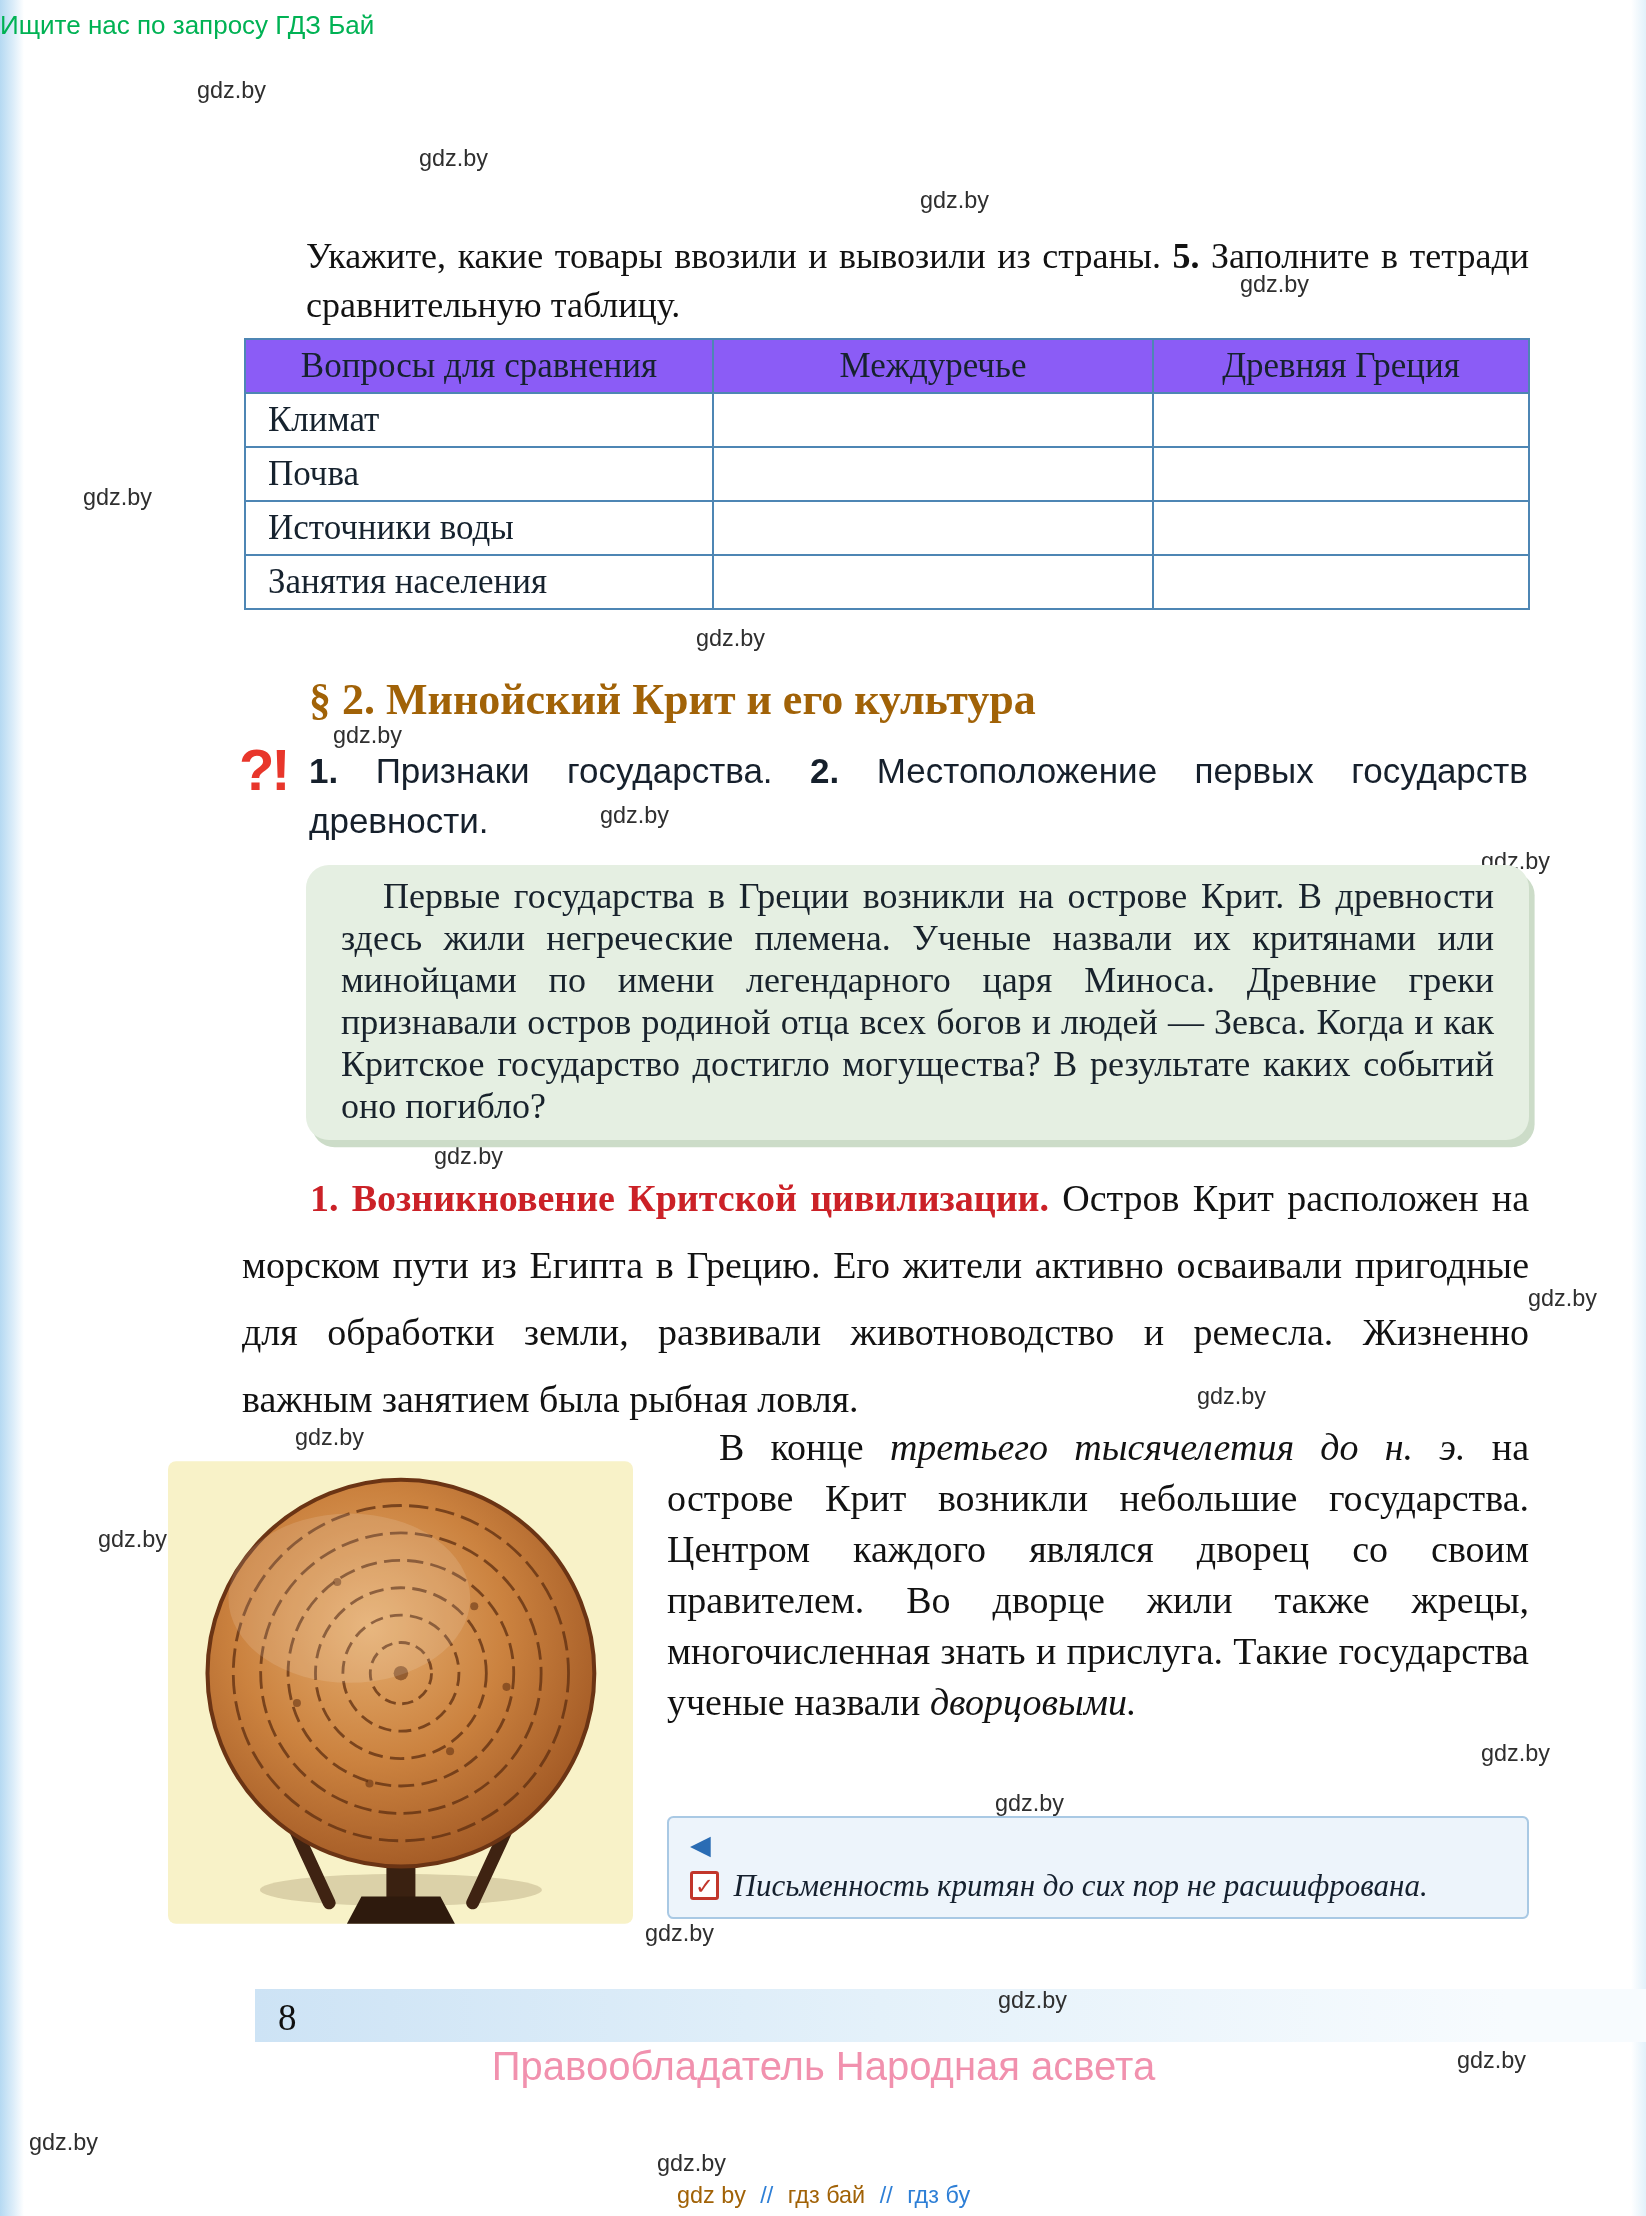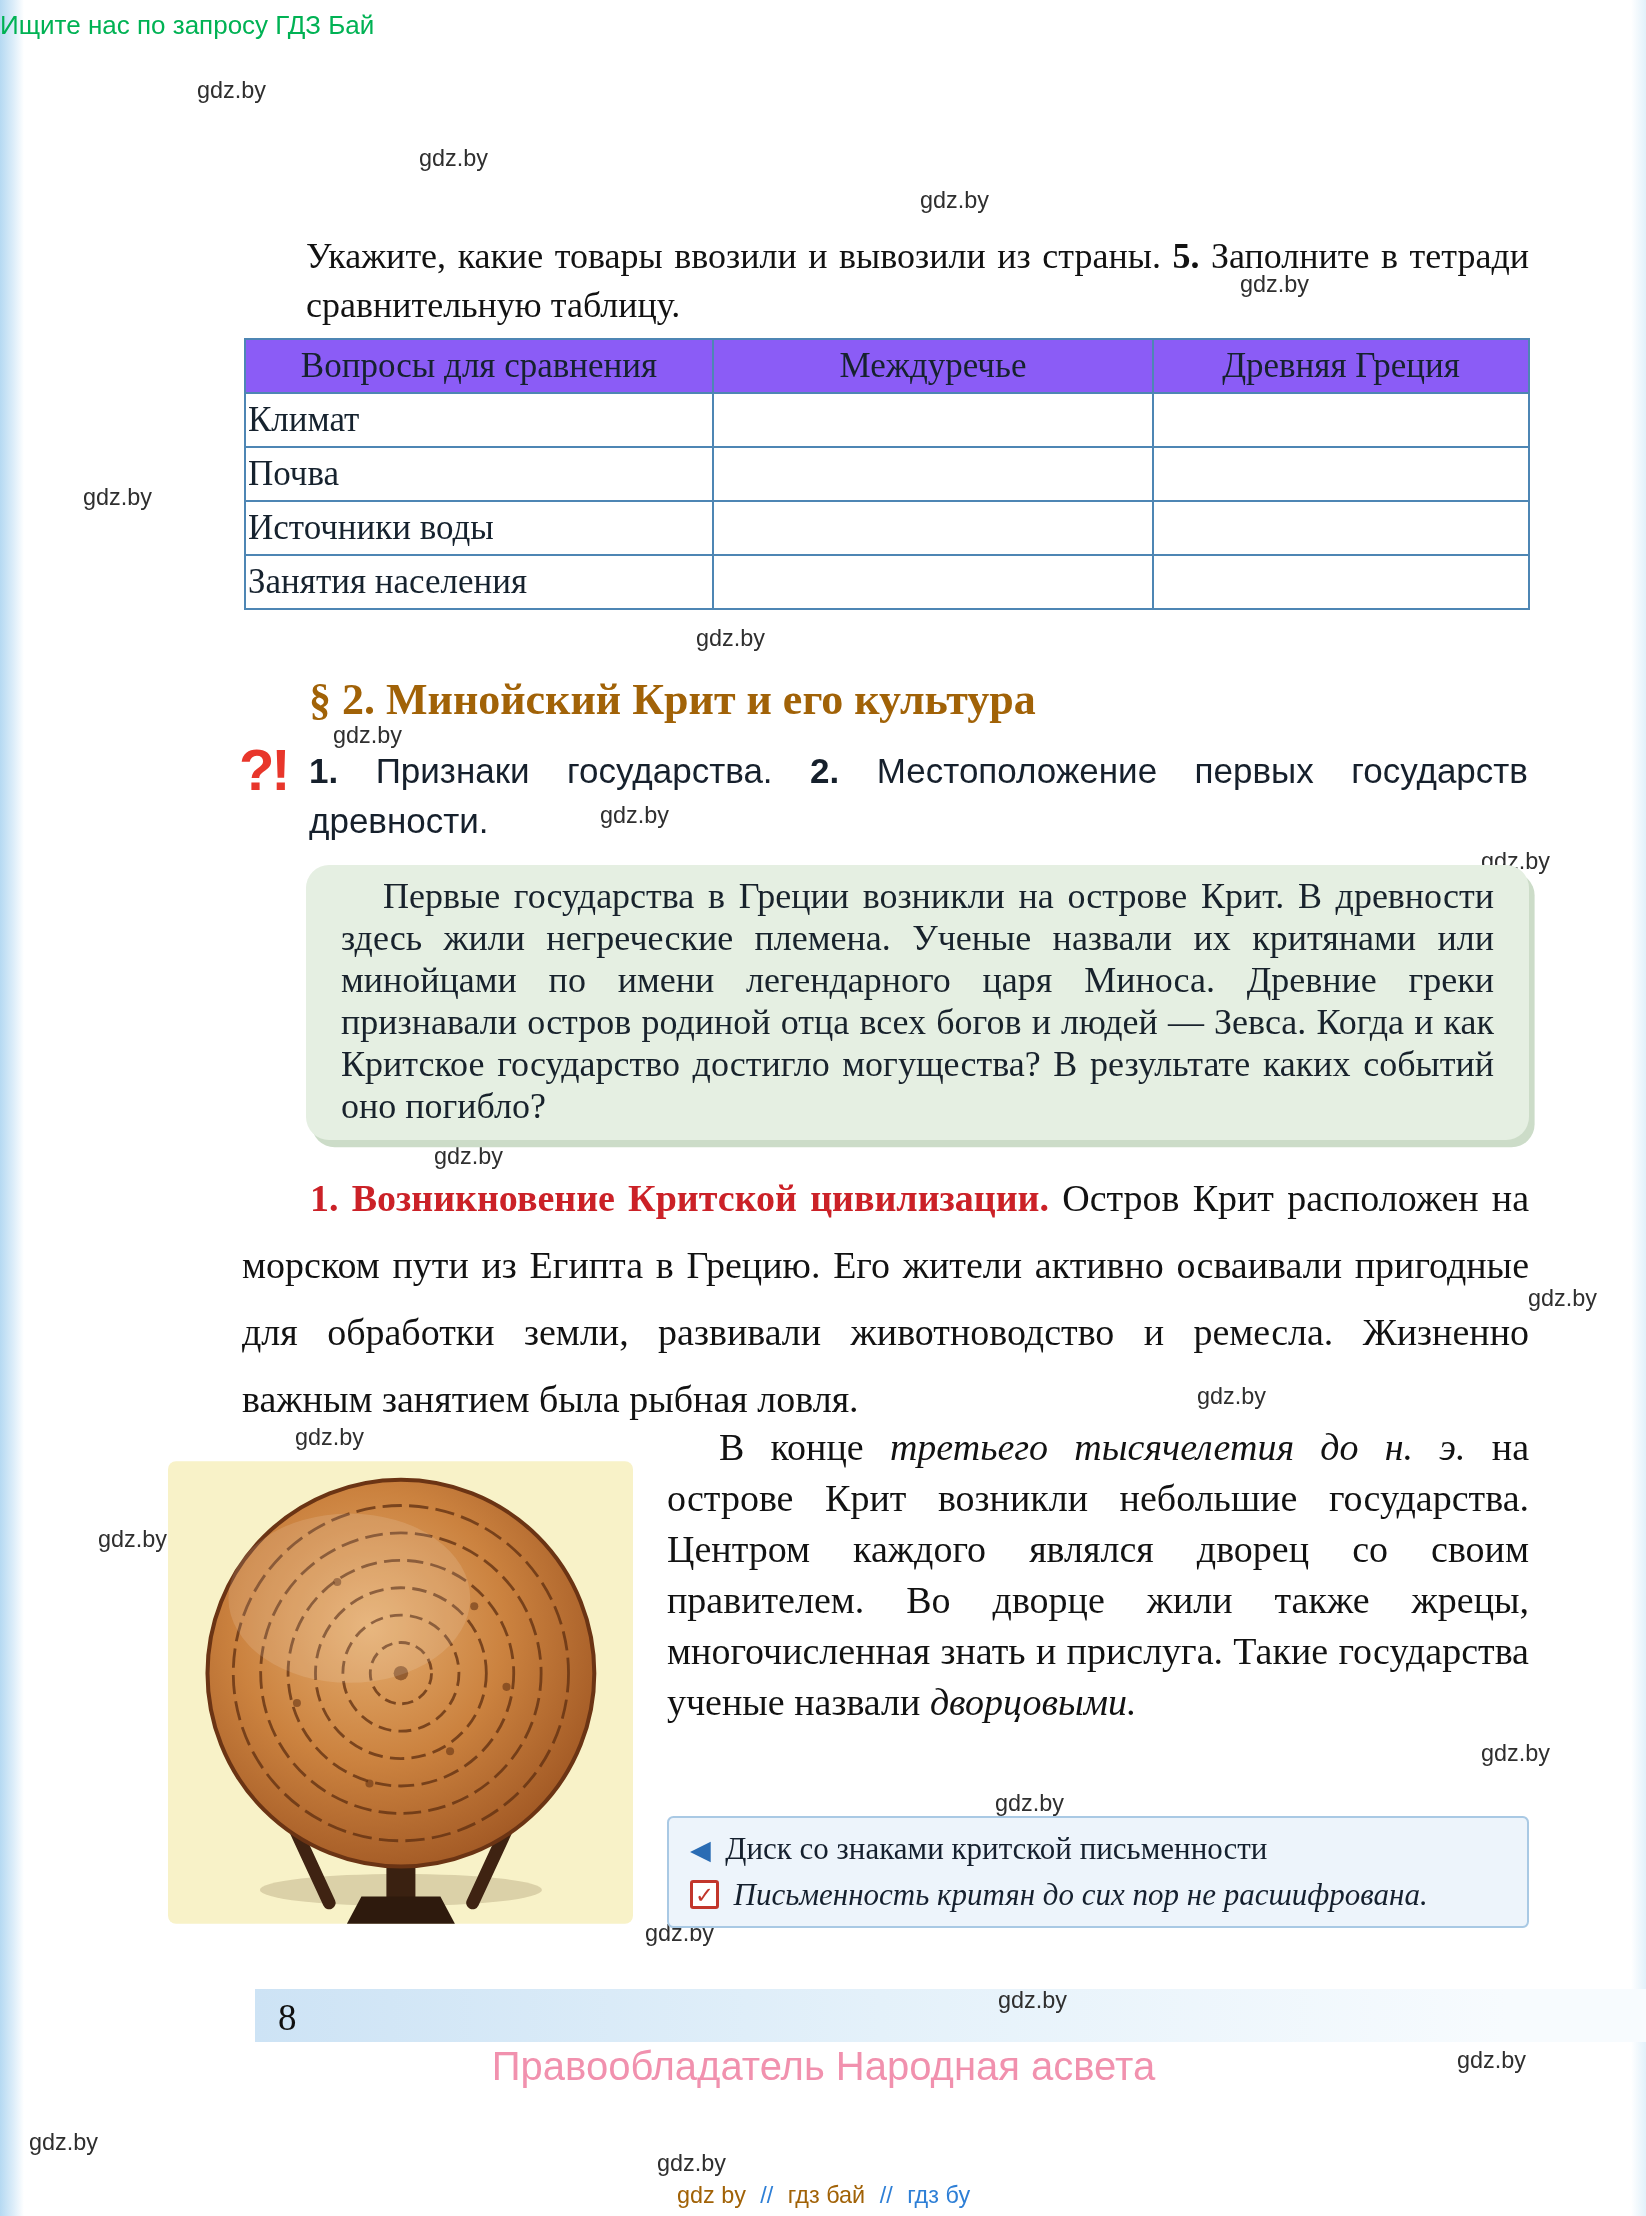--- a/index.html
+++ b/index.html
@@ -19,21 +19,21 @@
 
   .wm{position:absolute;font-family:"Liberation Sans","DejaVu Sans",sans-serif;
     font-size:23.4px;color:#2f2f2f;white-space:nowrap}
 
   .task{position:absolute;left:306px;top:232px;width:1223px;font-size:36px;line-height:49px;text-align:justify}
 
   .cmp{position:absolute;left:244px;top:338px;width:1285px;border-collapse:collapse;table-layout:fixed}
   .cmp th,.cmp td{border:2.4px solid #4e86b4;height:54px;font-size:35px;color:#16222e;
     font-weight:normal;background:#ffffff;vertical-align:middle}
   .cmp th{background:#8b5cf6;text-align:center}
-  .cmp td.lbl{text-align:left;padding-left:2px}
+  .cmp td.lbl{text-align:left;padding-left:22px}
 
   .sec-title{position:absolute;left:309px;top:674px;font-size:44px;font-weight:bold;color:#a16207;white-space:nowrap}
 
   .qmark{position:absolute;left:239px;top:741px;font-size:58px;line-height:1;font-weight:bold;
     color:#e8362b;font-family:"Liberation Sans","DejaVu Sans",sans-serif;letter-spacing:-3.2px}
   .qtext{position:absolute;left:309px;top:746px;width:1219px;
     font-family:"Liberation Sans","DejaVu Sans",sans-serif;font-size:35px;line-height:50px;
     text-align:justify;color:#16202c}
 
   .green-box{position:absolute;left:306px;top:865px;width:1223px;background:#e5efe2;
@@ -205,21 +205,20 @@
   <p class="para2">
     <span>В конце</span>
     <i>третьего тысячелетия до н. э.</i>
     <span>на острове Крит возникли небольшие государства. Центром каждого являлся дворец со своим правителем. Во дворце жили также жрецы, многочисленная знать и прислуга. Такие государства ученые назвали</span>
     <i>дворцовыми.</i>
   </p>
 
   <div class="caption-box">
     <div class="cap-row">
       <span class="tri">◀</span>
-      <span>Диск со знаками критской письменности</span>
     </div>
     <div class="cap-row">
       <span class="chk">✓</span>
       <i>Письменность критян до сих пор не расшифрована.</i>
     </div>
   </div>
 
   <div class="pagenum">8</div>
   <div class="copyright">Правообладатель Народная асвета</div>
 

